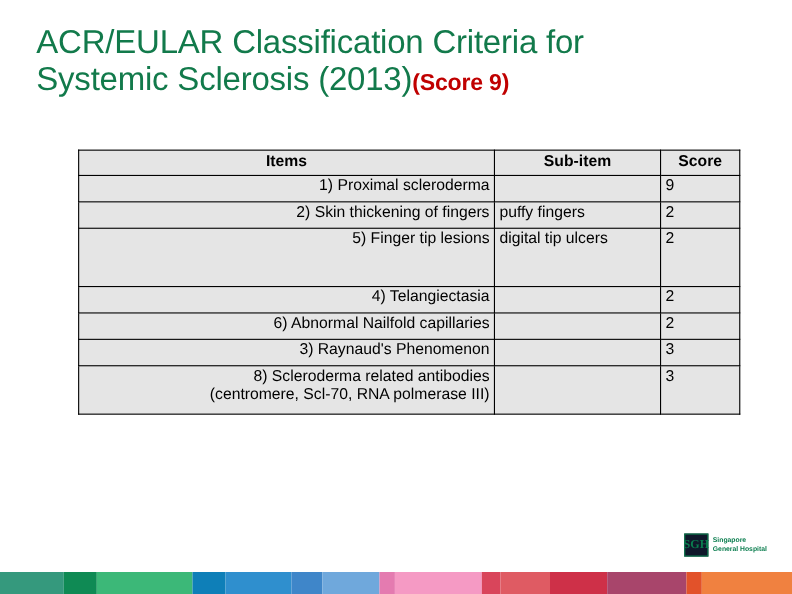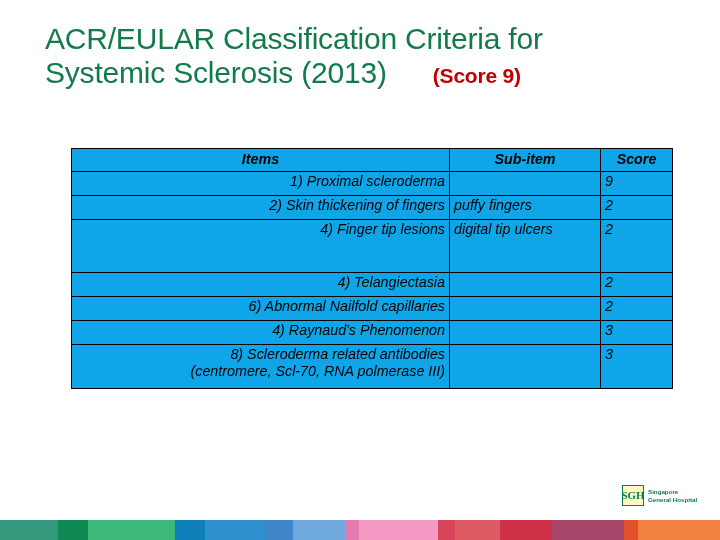--- a/index.html
+++ b/index.html
@@ -11,53 +11,51 @@
     height: 540px;
     background: #ffffff;
     font-family: "Liberation Sans", sans-serif;
     overflow: hidden;
     position: relative;
   }
 
   
   #title-block {
     position: absolute;
-    left: 45px;
+    left: 33px;
     top: 22px;
     width: 660px;
     line-height: 1.12;
   }
   .title-line {
     font-size: 30px;
     color: #127a4b;
     letter-spacing: -0.2px;
     white-space: nowrap;
   }
   .title-line-2 {
     display: flex;
     align-items: baseline;
   }
   #title-score {
     font-size: 21px;
     font-weight: bold;
     color: #C00000;
-    margin-left: 46px;
     white-space: nowrap;
   }
 
   
   #criteria-table {
     position: absolute;
     left: 71px;
-    top: 148px;
+    top: 136px;
     width: 601px;
     border-collapse: collapse;
     table-layout: fixed;
-    background: #0ea5e9;
-    font-style: italic;
+    background: #e5e5e5;
   }
   #criteria-table td, #criteria-table th {
     border: 1.6px solid #000000;
     padding: 1px 4px 2px 4px;
     font-size: 14.3px;
     color: #000000;
     vertical-align: top;
     line-height: 1.18;
   }
   #criteria-table th {
@@ -88,21 +86,21 @@
     top: 484px;
     display: flex;
     align-items: center;
     background: #ffffff;
     padding: 1px 2px;
   }
   #sgh-logo-mark {
     width: 20px;
     height: 19px;
     border: 1.5px solid #0a7d4e;
-    background: #fef9c3;
+    background: #0f172a;
     display: flex;
     align-items: center;
     justify-content: center;
     font-size: 11px;
     font-weight: bold;
     color: #0a7d4e;
     font-family: "Liberation Serif", serif;
     line-height: 1;
   }
   #sgh-logo-text {
@@ -154,36 +152,36 @@
       <td class="cell-item">1) Proximal scleroderma</td>
       <td class="cell-subitem"></td>
       <td class="cell-score">9</td>
     </tr>
     <tr class="row-h-normal">
       <td class="cell-item">2) Skin thickening of fingers</td>
       <td class="cell-subitem">puffy fingers</td>
       <td class="cell-score">2</td>
     </tr>
     <tr class="row-h-tall">
-      <td class="cell-item">4) Finger tip lesions</td>
+      <td class="cell-item">5) Finger tip lesions</td>
       <td class="cell-subitem">digital tip ulcers</td>
       <td class="cell-score">2</td>
     </tr>
     <tr class="row-h-normal">
       <td class="cell-item">4) Telangiectasia</td>
       <td class="cell-subitem"></td>
       <td class="cell-score">2</td>
     </tr>
     <tr class="row-h-normal">
       <td class="cell-item">6) Abnormal Nailfold capillaries</td>
       <td class="cell-subitem"></td>
       <td class="cell-score">2</td>
     </tr>
     <tr class="row-h-normal">
-      <td class="cell-item">4) Raynaud's Phenomenon</td>
+      <td class="cell-item">3) Raynaud's Phenomenon</td>
       <td class="cell-subitem"></td>
       <td class="cell-score">3</td>
     </tr>
     <tr class="row-h-two">
       <td class="cell-item">
         <span>8) Scleroderma related antibodies</span>
         <span class="indent-line">(centromere, Scl-70, RNA polmerase III)</span>
       </td>
       <td class="cell-subitem"></td>
       <td class="cell-score">3</td>

